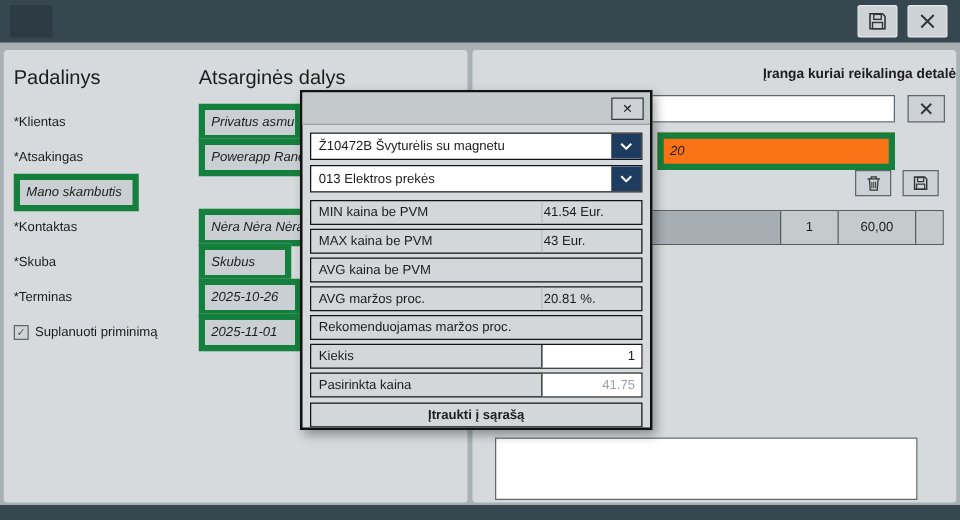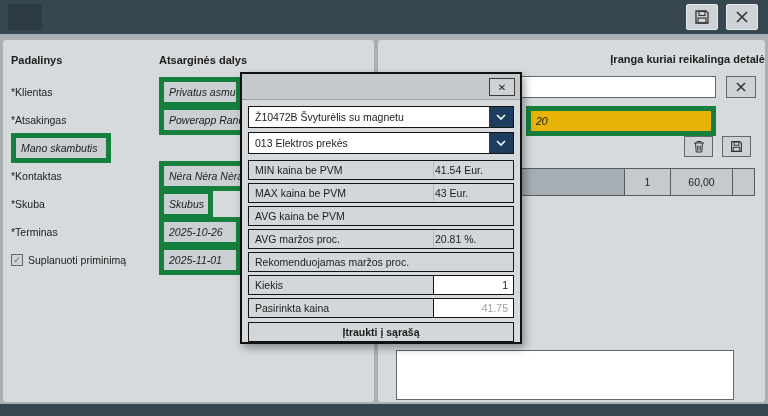--- a/index.html
+++ b/index.html
@@ -30,21 +30,21 @@
   }
   .footer {
     position: absolute; left: 0; top: 404px; width: 768px; height: 12px;
     background: #36474f;
   }
   
   .panel { position: absolute; background: #d6dadc; border-radius: 3px; }
   .left-panel  { left: 3px;   top: 40px; width: 371px; height: 362px; }
   .right-panel { left: 378px; top: 40px; width: 387px; height: 362px; }
 
-  .col-headers { display: flex; padding: 14px 0 0 8px; font-size: 11px; font-weight: bold; }
+  .col-headers { display: flex; padding: 14px 0 0 8px; font-size: 16px; }
   .col-headers .c1 { width: 148px; flex: none; }
 
   .rows { margin-top: 12px; }
   .frow { display: flex; align-items: center; height: 28px; padding-left: 8px; font-size: 10.5px; }
   .frow .lbl { width: 148px; flex: none; display: flex; align-items: center; gap: 5px; }
   .ctl {
     height: 20px; background: #c9cfd2; border: 5px solid #15803d;
     display: flex; align-items: center; padding: 10px 5px;
     font-size: 10.5px; white-space: nowrap; overflow: hidden; font-style: italic;
   }
@@ -149,21 +149,21 @@
     </div>
     <div class="frow">
       <div class="ctl" style="width:100px">Mano skambutis</div>
     </div>
     <div class="frow">
       <span class="lbl">*Kontaktas</span>
       <div class="ctl" style="width:96px">Nėra Nėra Nėra</div>
     </div>
     <div class="frow">
       <span class="lbl">*Skuba</span>
-      <div class="ctl" style="width:54px">Skubus</div>
+      <div class="ctl" style="width:74px">Skubus</div>
     </div>
     <div class="frow">
       <span class="lbl">*Terminas</span>
       <div class="ctl" style="width:82px">2025-10-26</div>
     </div>
     <div class="frow">
       <span class="lbl">
         <span class="checkbox">
           <span>✓</span>
         </span>
@@ -178,21 +178,21 @@
   <div class="rp-title">Įranga kuriai reikalinga detalė</div>
 
   <input class="abs search" style="left: 18px; top: 36px; width: 320px;" value="">
 
   <div class="abs sq-btn" style="left:348px; top:36px; width:30px; height:22px;">
     <svg width="12" height="12" viewBox="0 0 12 12">
       <path d="M2 2l8 8M10 2L2 10" stroke="#333" stroke-width="1.5"></path>
     </svg>
   </div>
 
-  <div class="abs ctl" style="left:148px; top:66px; width:190px; height:22px; background:#eab308;">20</div>
+  <div class="abs ctl" style="left:148px; top:66px; width:190px; height:22px; background:#f97316;">20</div>
 
   <div class="abs sq-btn" style="left:306px; top:96px; width:29px; height:21px;">
     <svg width="12" height="13" viewBox="0 0 12 13">
       <path d="M1 3h10M4 3V1.5h4V3M2.5 3l.7 9h5.6l.7-9" stroke="#333" fill="none" stroke-width="1"></path>
       <path d="M4.5 5.5v5M6 5.5v5M7.5 5.5v5" stroke="#333" stroke-width="0.8"></path>
     </svg>
   </div>
   <div class="abs sq-btn" style="left:344px; top:96px; width:29px; height:21px;">
     <svg width="13" height="13" viewBox="0 0 16 16">
       <path d="M2 2h10l2 2v10H2z" fill="none" stroke="#333" stroke-width="1.4"></path>

